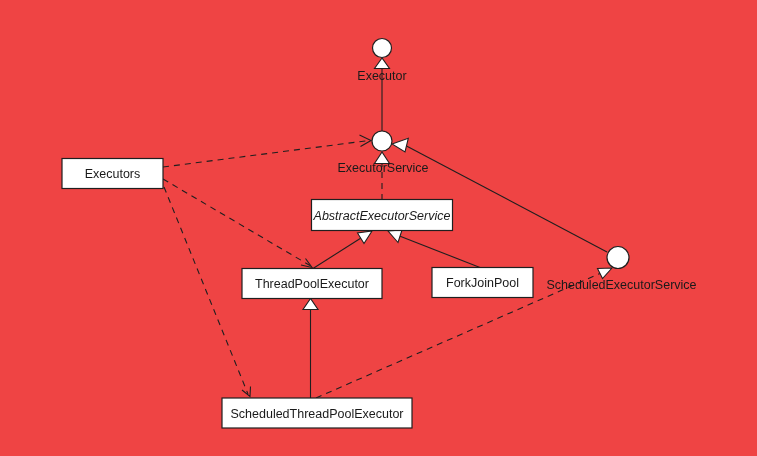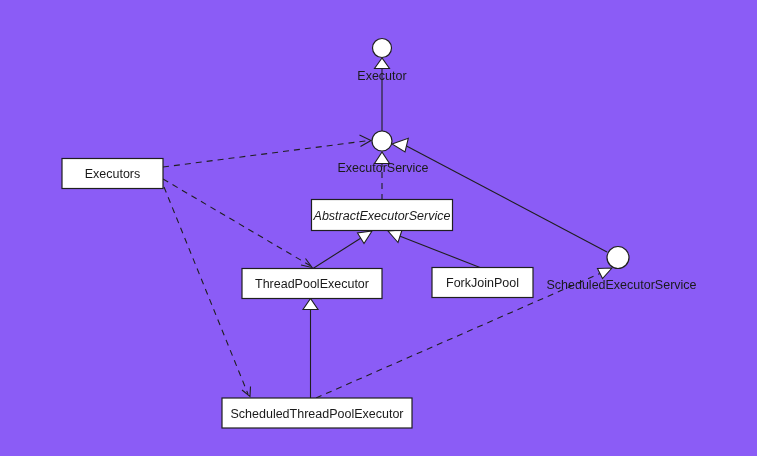--- a/index.html
+++ b/index.html
@@ -5,21 +5,21 @@
   html, body {
     margin: 0;
     padding: 0;
     background: #ffffff;
     font-family: "Liberation Sans", sans-serif;
   }
   .canvas {
     position: relative;
     width: 757px;
     height: 456px;
-    background: #8b5cf6;
+    background: #ef4444;
     overflow: hidden;
   }
   svg text {
     font-family: "Liberation Sans", sans-serif;
     font-size: 12.5px;
     fill: #1a1a1a;
   }
   svg text.italic {
     font-style: italic;
   }

